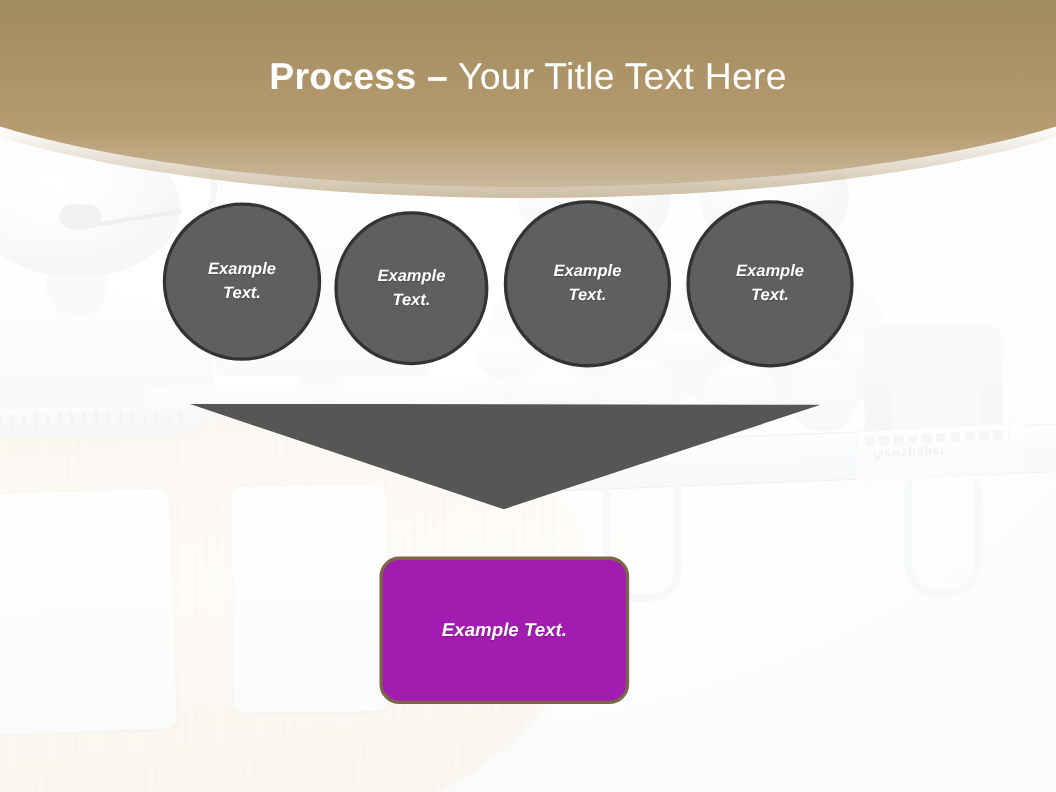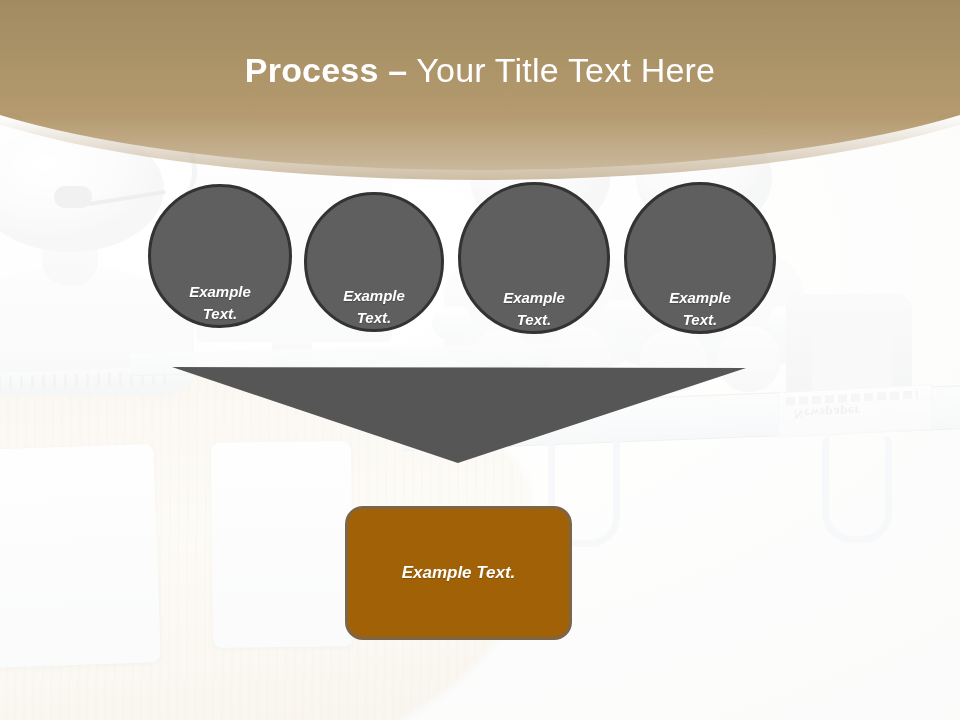--- a/index.html
+++ b/index.html
@@ -219,35 +219,35 @@
     position:absolute;left:172px;top:367px;width:574px;height:96px;
     background:#565656;
     clip-path:polygon(0 0, 100% 1%, 49.8% 100%);
   }
 
   
   .circle{
     position:absolute;width:144px;height:144px;border-radius:50%;
     background:#5f5f60;border:3px solid #333333;
     box-sizing:border-box;
-    display:flex;align-items:flex-end;justify-content:center;
+    display:flex;align-items:center;justify-content:center;
     color:#ffffff;font-weight:bold;font-style:italic;
     font-size:15px;line-height:22px;text-align:center;
     text-shadow:0 1px 1px rgba(0,0,0,.25);
   }
   .c1{left:148px;top:184px;}
   .c2{left:304px;top:192px;width:140px;height:140px;}
   .c3{left:458px;top:182px;width:152px;height:152px;}
   .c4{left:624px;top:182px;width:152px;height:152px;}
 
   
   .result-box{
     position:absolute;left:345px;top:506px;width:227px;height:134px;
     box-sizing:border-box;
-    background:#a16207;border:3px solid #7c6647;border-radius:18px;
+    background:#a21caf;border:3px solid #7c6647;border-radius:18px;
     display:flex;align-items:center;justify-content:center;
     color:#ffffff;font-weight:bold;font-style:italic;font-size:17px;
     text-shadow:0 1px 1px rgba(0,0,0,.22);
   }
 </style>
 </head>
 <body>
 
 <div id="slide">
 

